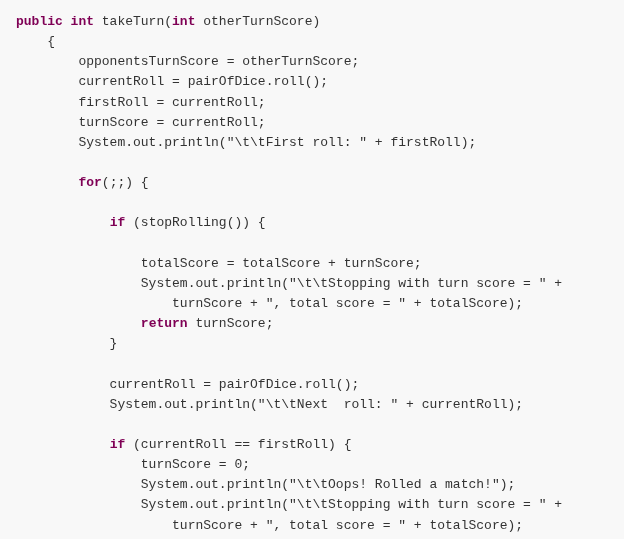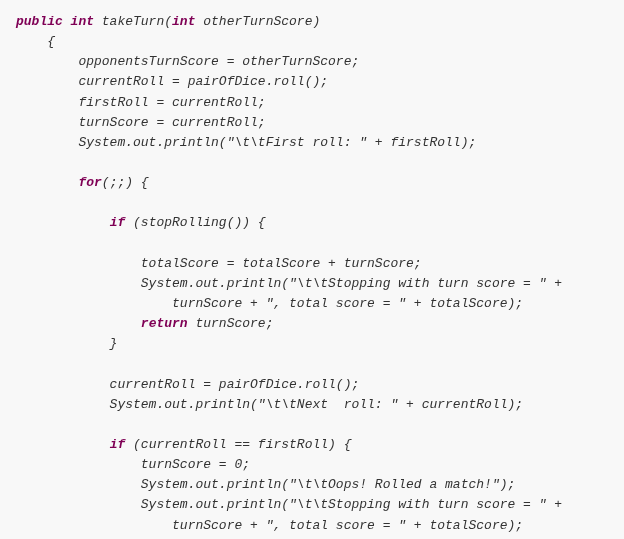--- a/index.html
+++ b/index.html
@@ -28,21 +28,20 @@
     .code-block {
       padding: 4px 16px;
       line-height: 1.6;
       white-space: pre;
       color: #333;
     }
 
     .line {
       display: block;
       line-height: 1.55;
-      font-style: italic;
     }
   </style>
 </head>
 <body>
 
 <div class="code-container">
   <div class="code-block" id="code-render"><span class="line"><span style="color: rgb(127, 0, 85); font-weight: bold;">public </span><span style="color: rgb(127, 0, 85); font-weight: bold;">int</span><span> takeTurn(</span><span style="color: rgb(127, 0, 85); font-weight: bold;">int</span><span> otherTurnScore)</span></span><span class="line"><span>    {</span></span><span class="line"><span>        opponentsTurnScore = otherTurnScore;</span></span><span class="line"><span>        currentRoll = pairOfDice.roll();</span></span><span class="line"><span>        firstRoll = currentRoll;</span></span><span class="line"><span>        turnScore = currentRoll;</span></span><span class="line"><span>        System.out.println("\t\tFirst roll: " + firstRoll);</span></span><span class="line">&nbsp;</span><span class="line"><span>        </span><span style="color: rgb(127, 0, 85); font-weight: bold;">for</span><span>(;;) {</span></span><span class="line">&nbsp;</span><span class="line"><span>            </span><span style="color: rgb(127, 0, 85); font-weight: bold;">if</span><span> (stopRolling()) {</span></span><span class="line">&nbsp;</span><span class="line"><span>                totalScore = totalScore + turnScore;</span></span><span class="line"><span>                System.out.println("\t\tStopping with turn score = " +</span></span><span class="line"><span>                    turnScore + ", total score = " + totalScore);</span></span><span class="line"><span>                </span><span style="color: rgb(127, 0, 85); font-weight: bold;">return</span><span> turnScore;</span></span><span class="line"><span>            }</span></span><span class="line">&nbsp;</span><span class="line"><span>            currentRoll = pairOfDice.roll();</span></span><span class="line"><span>            System.out.println("\t\tNext  roll: " + currentRoll);</span></span><span class="line">&nbsp;</span><span class="line"><span>            </span><span style="color: rgb(127, 0, 85); font-weight: bold;">if</span><span> (currentRoll == firstRoll) {</span></span><span class="line"><span>                turnScore = 0;</span></span><span class="line"><span>                System.out.println("\t\tOops! Rolled a match!");</span></span><span class="line"><span>                System.out.println("\t\tStopping with turn score = " +</span></span><span class="line"><span>                    turnScore + ", total score = " + totalScore);</span></span><span class="line"><span>                </span><span style="color: rgb(127, 0, 85); font-weight: bold;">return</span><span> turnScore;</span></span></div>
 </div>
 
 </body></html>

